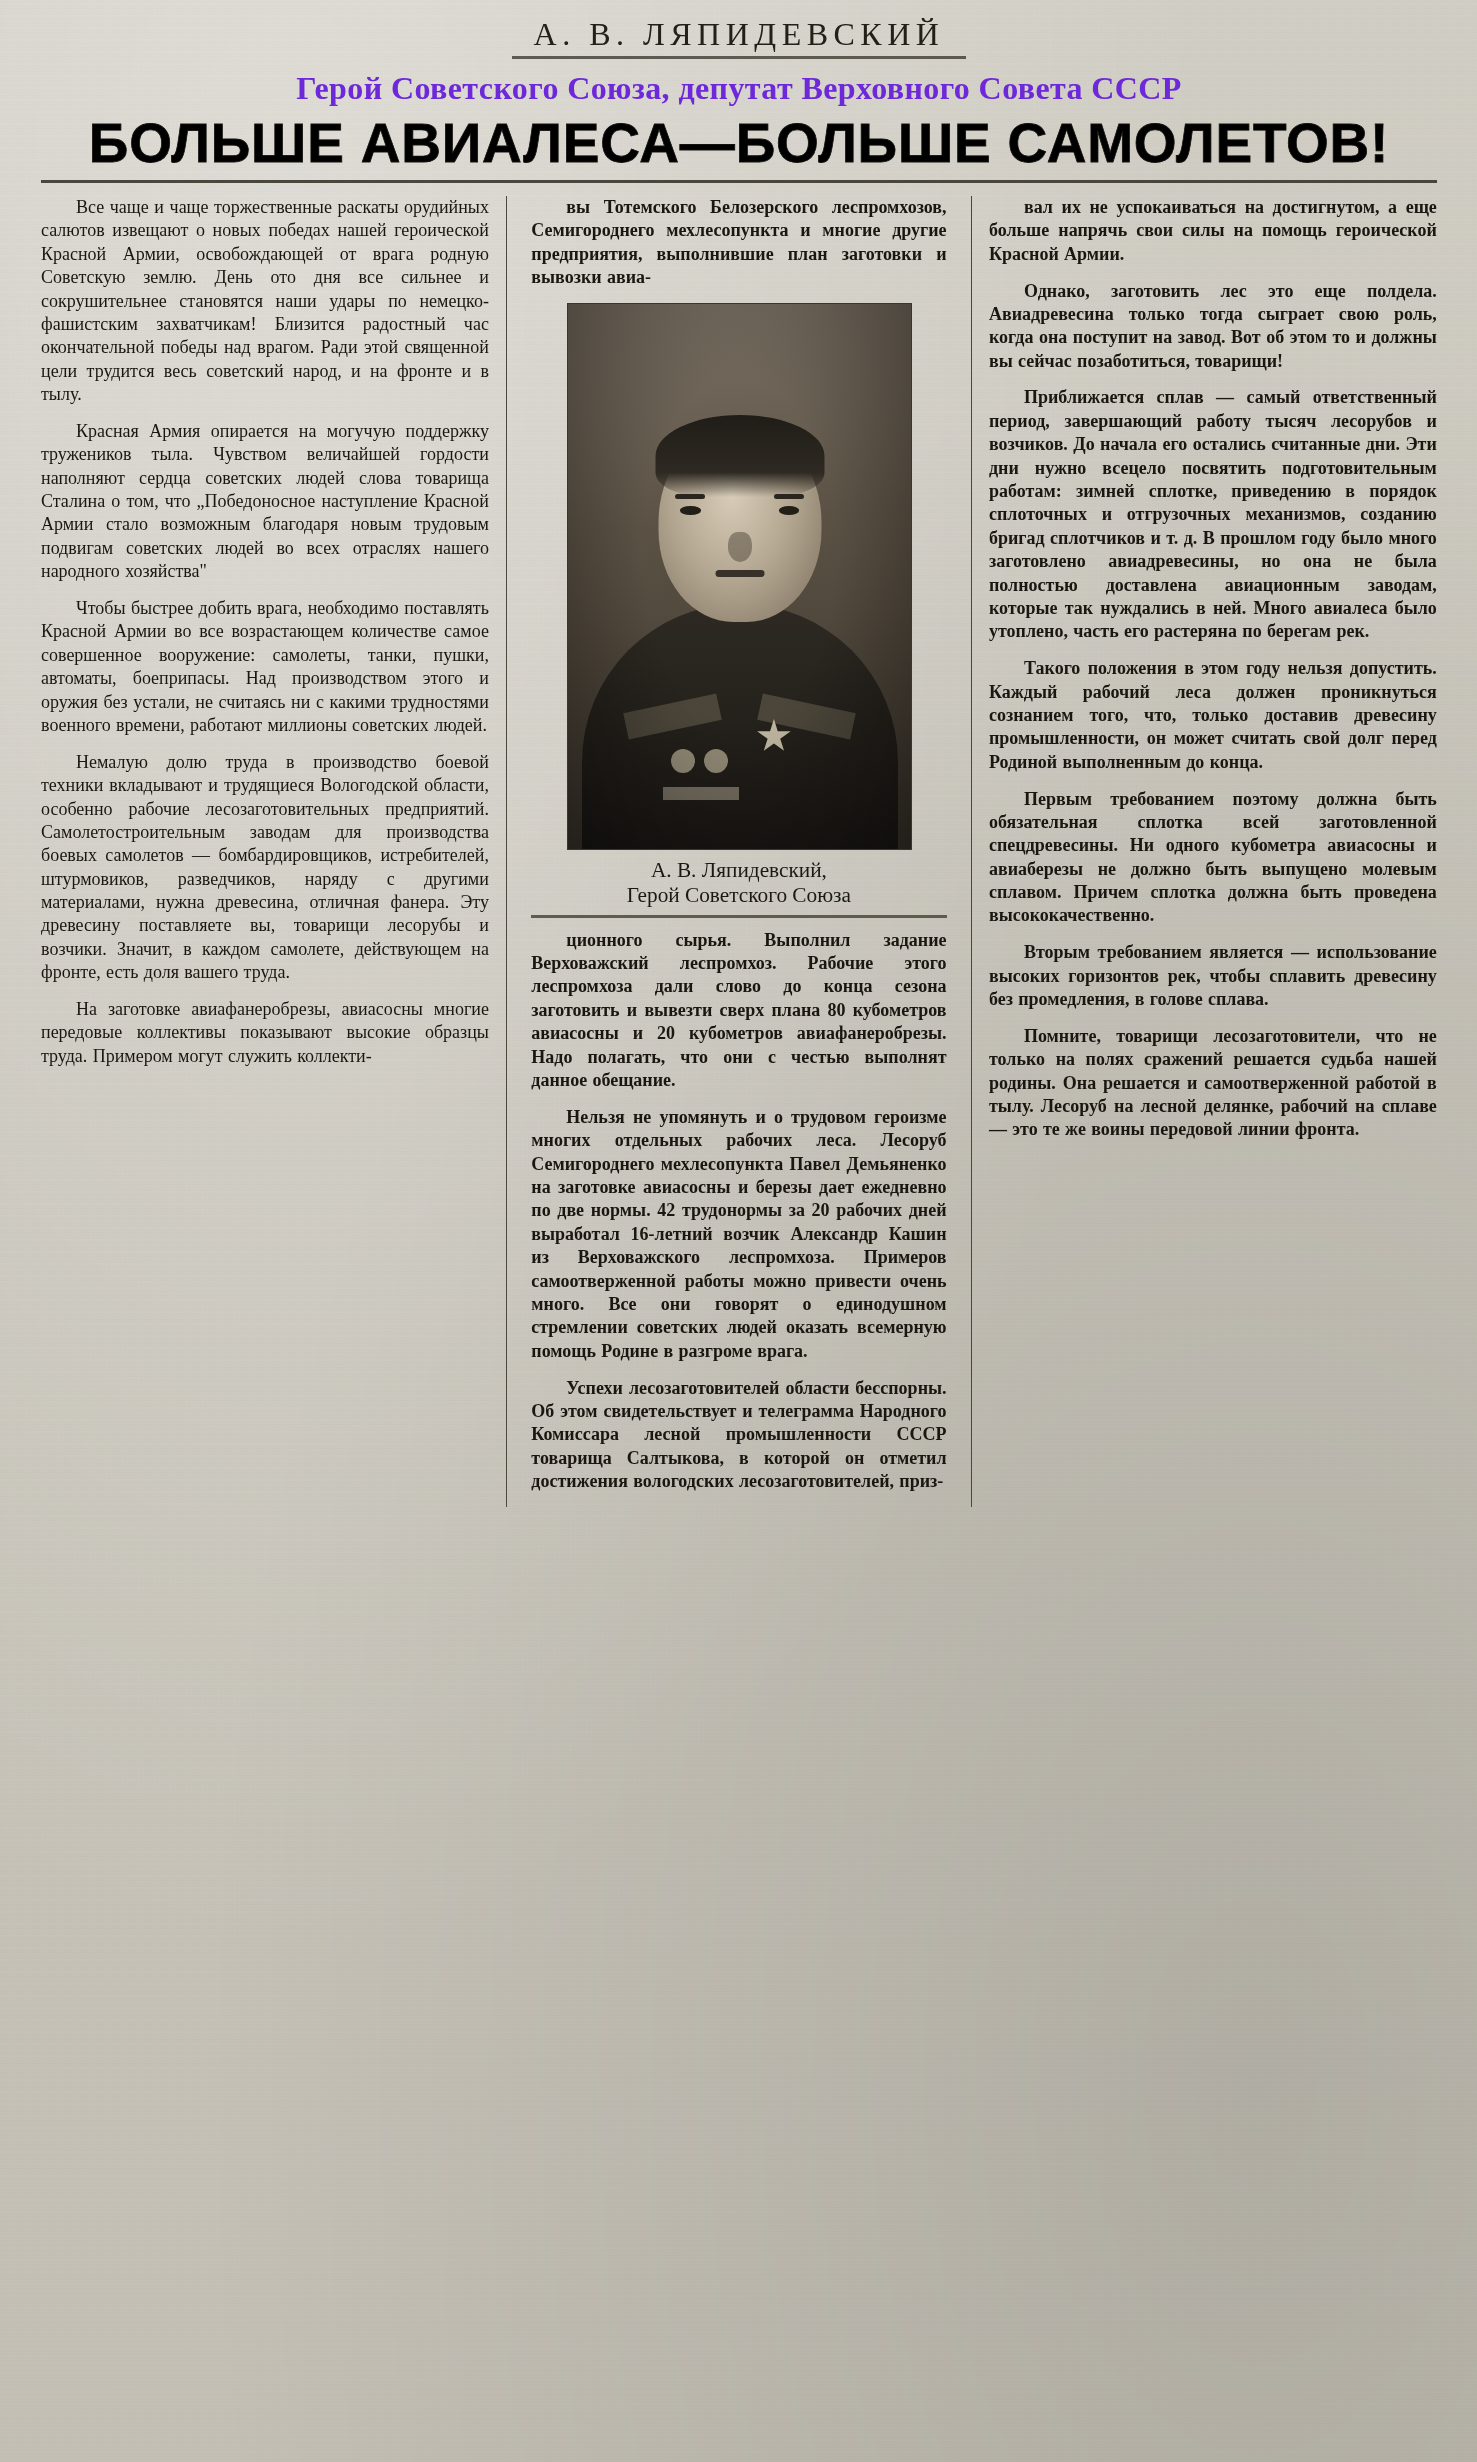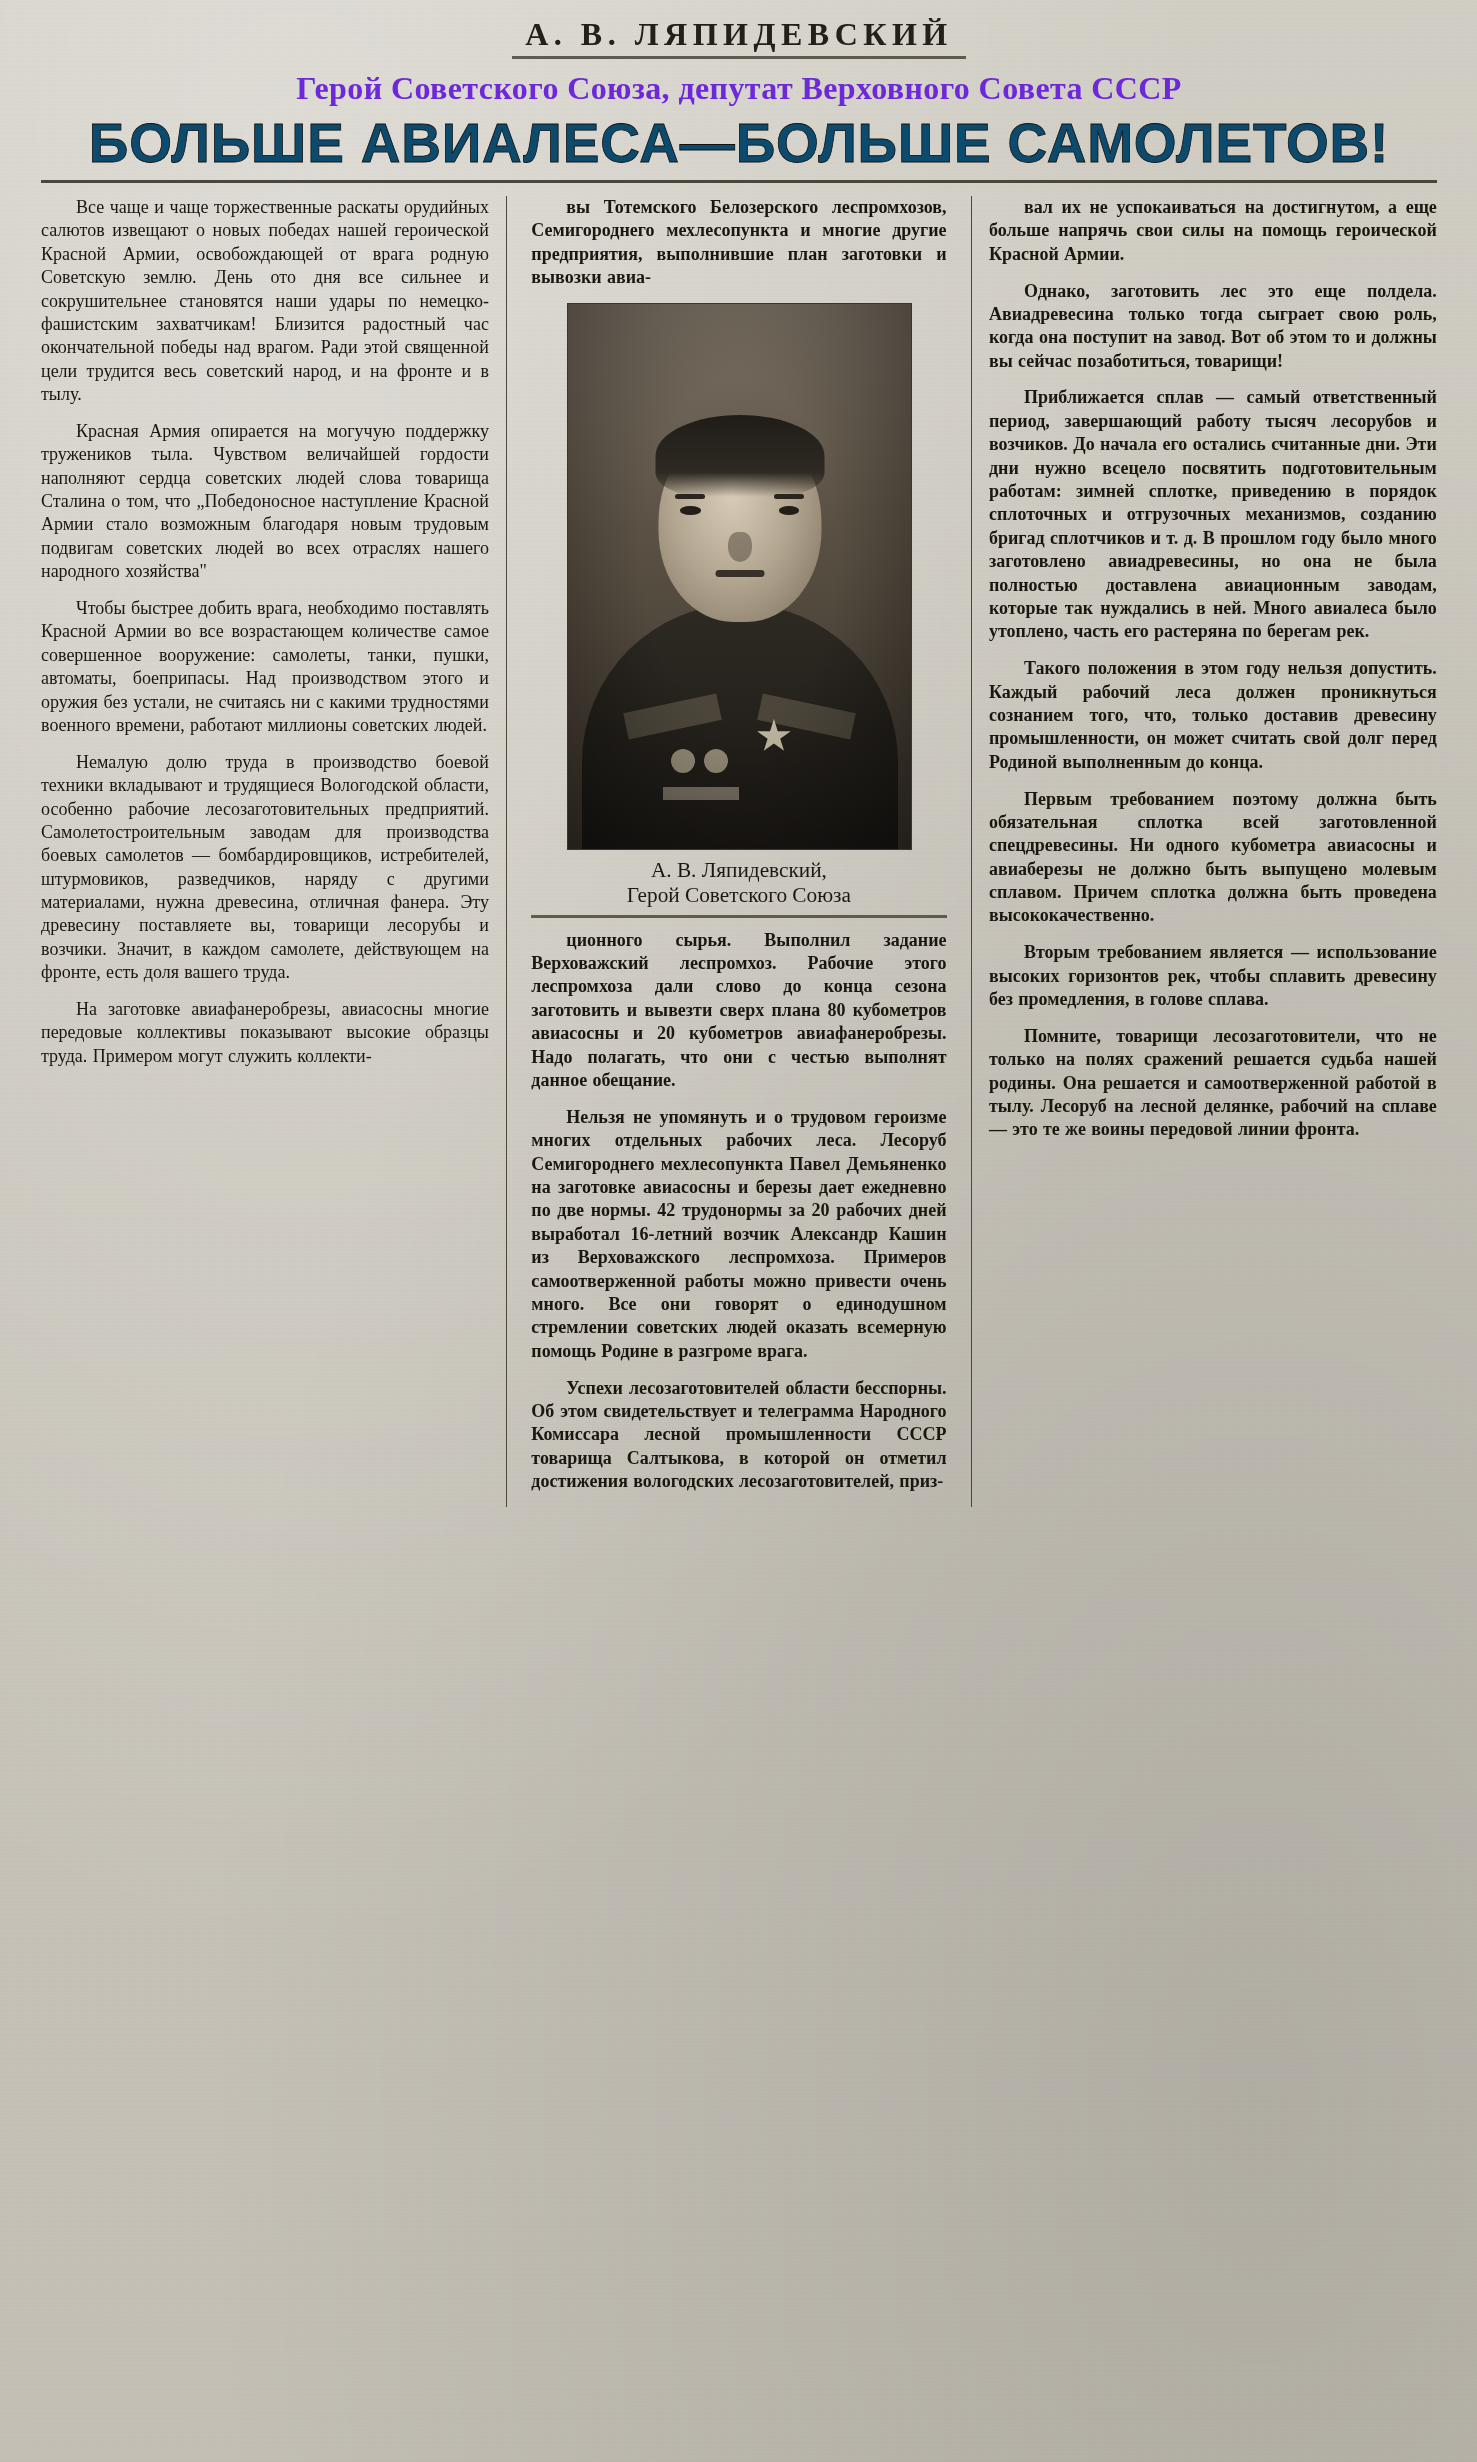--- a/index.html
+++ b/index.html
@@ -39,21 +39,21 @@
     position: absolute;
     left: 41px;
     top: 16px;
     width: 1396px;
   }
 
   .author-line {
     text-align: center;
     font-size: 32px;
     letter-spacing: 5.5px;
-    font-weight: 700;
+    font-weight: 400;
     color: #232017;
     margin-bottom: 1.6px;
     font-family: "Liberation Serif", serif;
   }
   .rule-under-author {
     width: 454px;
     height: 2.4px;
     background: #4a4338;
     margin: 3.2px auto 11px auto;
     opacity: 0.85;
@@ -65,21 +65,21 @@
     color: #6d28d9;
     letter-spacing: 0.4px;
     margin-bottom: 8px;
     font-family: "Liberation Serif", serif;
   }
   .headline {
     text-align: center;
     font-size: 55px;
     font-weight: 700;
     letter-spacing: 0.8px;
-    color: #0c4a6e;
+    color: #000000;
     font-family: "Liberation Sans", sans-serif;
     margin: 4.7px 0 4.7px 0;
     line-height: 1.02;
     -webkit-text-stroke: 0.8px #15120d;
   }
   .rule-thick {
     width: 100%;
     height: 3.2px;
     background: #3c362c;
     margin: 9.5px 0 12.6px 0;

